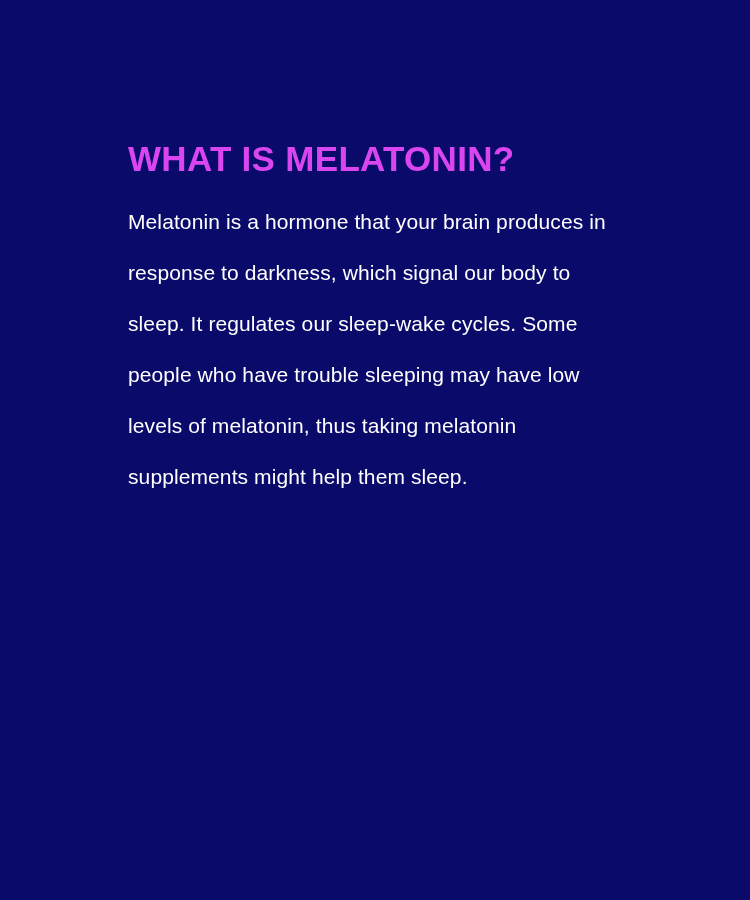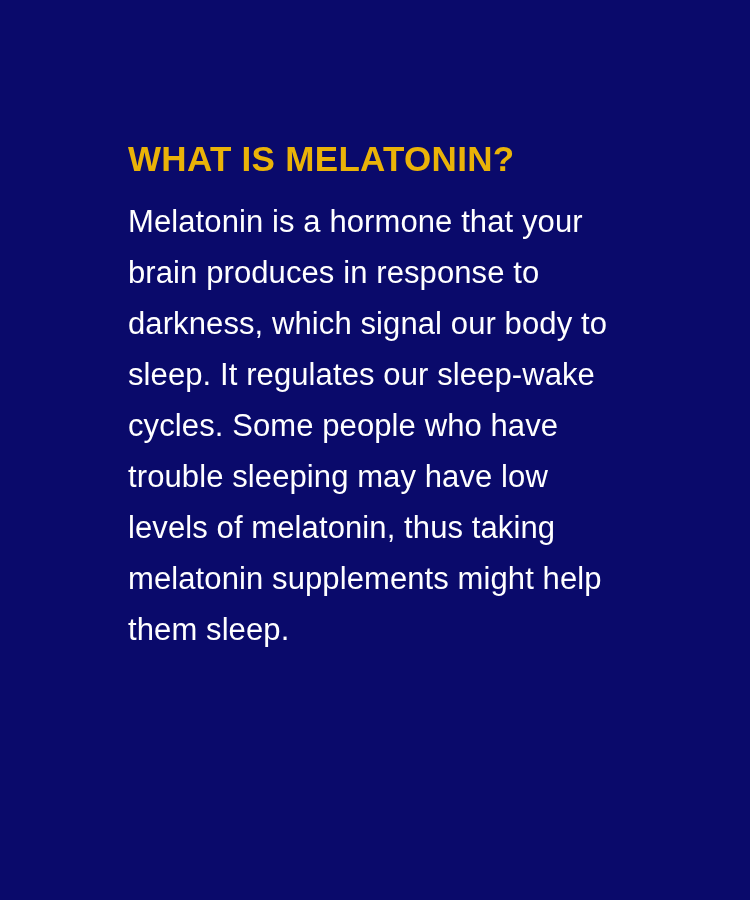--- a/index.html
+++ b/index.html
@@ -22,28 +22,28 @@
   }
   .content {
     position: absolute;
     left: 128px;
     top: 138px;
     width: 500px;
   }
   .heading {
     font-size: 35px;
     font-weight: bold;
-    color: #eab308;
+    color: #d946ef;
     letter-spacing: 0.3px;
     line-height: 1.2;
     margin: 0 0 16px 0;
     text-transform: uppercase;
   }
   .body-text {
-    font-size: 31px;
+    font-size: 21px;
     font-weight: 400;
     color: #ffffff;
     line-height: 51px;
     margin: 0;
     letter-spacing: 0.1px;
   }
 </style>
 </head>
 <body>
 

